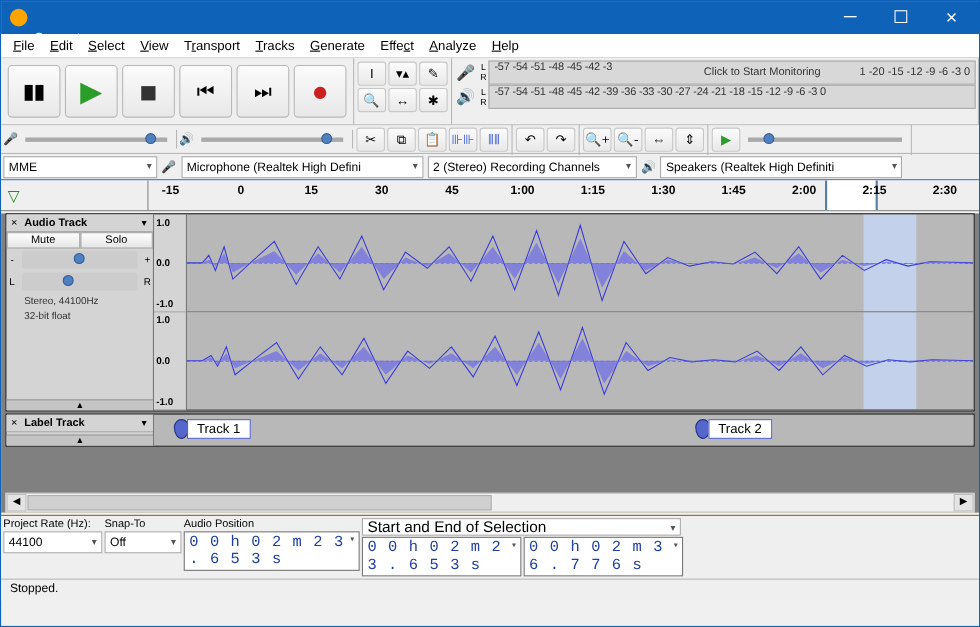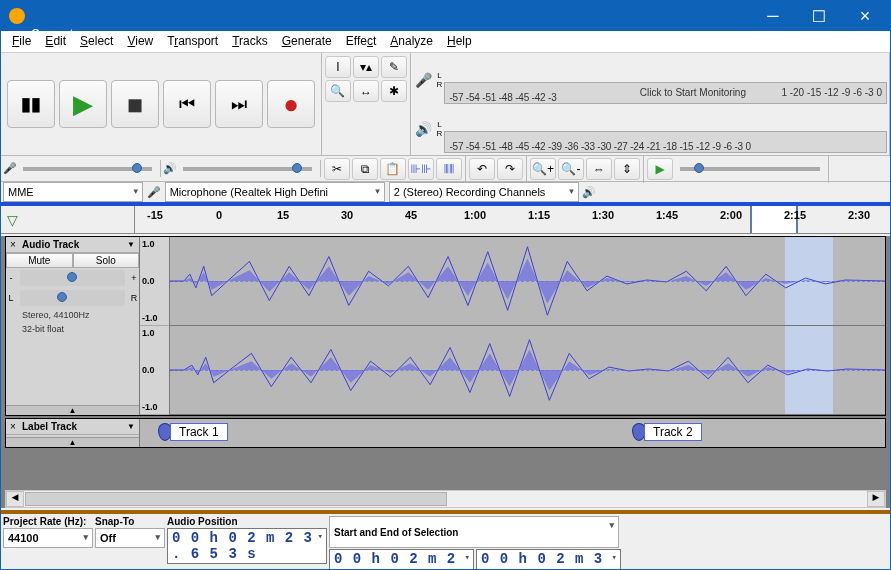--- a/index.html
+++ b/index.html
@@ -10,25 +10,25 @@
 .titlebar .winbtn { width: 46px; height: 30px; display: flex; align-items: center; justify-content: center; font-size: 16px; }
 .titlebar .close { font-size: 18px; }
 .menubar { background: #fff; border-bottom: 1px solid #cfcfcf; height: 22px; display: flex; align-items: stretch; padding: 0 4px; font-size: 12px; }
 .menubar .menu { padding: 3px 7px; }
 .menubar .menu u { text-decoration: underline; }
 .toolrow { display: flex; background: #efefef; border-bottom: 1px solid #b8b8b8; }
 .toolrow2 { display: flex; background: #efefef; border-bottom: 1px solid #b8b8b8; height: 26px; align-items: center; }
 .section { border-right: 1px solid #b8b8b8; display: flex; align-items: center; padding: 2px; }
 .tbtn { width: 48px; height: 48px; background: linear-gradient(#fbfbfb,#e8e8e8); border: 1px solid #b8b8b8; border-radius: 4px; margin: 2px; display: flex; align-items: center; justify-content: center; font-size: 18px; }
 .tbtn-sm { width: 26px; height: 22px; background: linear-gradient(#fbfbfb,#e8e8e8); border: 1px solid #c8c8c8; border-radius: 3px; margin: 1px; display: flex; align-items: center; justify-content: center; font-size: 12px; }
-.meter { background: #d8d8d8; border: 1px solid #aaa; height: 22px; flex: 1; position: relative; font-size: 10px; color: #333; display: flex; align-items: flex-end; padding-left: 4px; overflow: hidden; margin-top: 27px; }
+.meter { background: #d8d8d8; border: 1px solid #aaa; height: 22px; flex: 1; position: relative; font-size: 10px; color: #333; display: flex; align-items: flex-start; padding-left: 4px; overflow: hidden; }
 .meter .ticks { font-family: Arial; letter-spacing: -0.2px; }
 .meter .clicktext { position: absolute; right: 140px; top: 4px; font-size: 10px; padding-left: 18px; }
 .lr { font-size: 8px; line-height: 9px; text-align: center; width: 10px; }
-.devrow { display: flex; background: #efefef; border-bottom: 4px solid #1d4ed8; height: 24px; align-items: center; padding: 2px; gap: 4px; }
+.devrow { display: flex; background: #efefef; border-bottom: 1px solid #1d4ed8; height: 24px; align-items: center; padding: 2px; gap: 4px; }
 .select { background: #fff; border: 1px solid #aaa; height: 20px; font-size: 11px; padding: 0 18px 0 4px; display: flex; align-items: center; position: relative; }
 .select::after { content: "▾"; position: absolute; right: 4px; top: 3px; font-size: 9px; color: #555; }
 .ruler { height: 28px; background: #efefef; border-bottom: 1px solid #888; display: flex; position: relative; }
 .ruler .left { width: 134px; border-right: 1px solid #888; display: flex; align-items: center; padding-left: 6px; }
 .ruler .arrow { color: #228b22; font-size: 14px; }
 .ruler .ticks { flex: 1; position: relative; font-size: 11px; }
 .ruler .tick { position: absolute; top: 3px; transform: translateX(-50%); font-weight: bold; }
 .ruler .sel { position: absolute; top: 0; bottom: 0; background: #fff; border-left: 2px solid #5a7fa0; border-right: 2px solid #5a7fa0; }
 .trkarea { background: #808080; }
 .track { display: flex; border: 1px solid #000; margin: 2px 4px; background: #b8b8b8; }
@@ -52,21 +52,21 @@
 .wave .mid { position: absolute; top: 50%; left: 0; right: 0; border-top: 1px dashed #7788cc; }
 .wave .sel { position: absolute; top: 0; bottom: 0; background: rgba(200,220,255,0.7); }
 .wave svg { position: absolute; top: 0; left: 0; width: 100%; height: 100%; }
 .labels { flex: 1; background: #b8b8b8; position: relative; }
 .labels .lbl { position: absolute; top: 4px; display: flex; align-items: center; }
 .labels .pin { width: 14px; height: 18px; background: #5566cc; border-radius: 50% 50% 50% 50% / 40% 40% 60% 60%; border: 1px solid #223388; }
 .labels .box { background: #fff; border: 1px solid #5566cc; padding: 1px 8px; font-size: 12px; margin-left: -2px; }
 .hscroll { height: 18px; background: #efefef; margin: 0 4px 2px 4px; border: 1px solid #c8c8c8; display: flex; }
 .hscroll .arrow { width: 18px; text-align: center; background: #e4e4e4; border: 1px solid #c0c0c0; font-size: 9px; }
 .hscroll .thumb { background: #d0d0d0; border: 1px solid #b0b0b0; margin: 1px; flex: 1; max-width: 70%; }
-.selbar { background: #efefef; border-top: 4px solid #a16207; min-height: 45px; display: flex; gap: 2px; padding: 2px; font-size: 11px; font-weight: bold; }
+.selbar { background: #efefef; border-top: 1px solid #a16207; min-height: 45px; display: flex; gap: 2px; padding: 2px; font-size: 11px; }
 .selbar .col { display: flex; flex-direction: column; gap: 1px; }
 .selbar label { font-size: 10px; }
 .timebox { background: #fff; border: 1px solid #777; font-family: "Courier New", monospace; font-size: 14px; padding: 1px 4px; color: #2040a0; letter-spacing: 1px; position: relative; }
 .timebox::after { content: "▾"; position: absolute; right: 2px; top: 2px; font-size: 9px; color: #555; }
 .status { background: #efefef; border-top: 1px solid #b8b8b8; height: 20px; padding: 2px 8px; font-size: 11px; }
 .ticon { font-family: Arial; }
 </style>
 </head>
 <body>
 
@@ -171,20 +171,21 @@
       </div>
   </div>
 </div>
 
 <div class="devrow">
   <div class="select" style="width:140px">MME</div>
   <span class="ticon">🎤</span>
   <div class="select" style="width:220px">Microphone (Realtek High Defini</div>
   <div class="select" style="width:190px">2 (Stereo) Recording Channels</div>
   <span class="ticon">🔊</span>
+  <div class="select" style="width:220px">Speakers (Realtek High Definiti</div>
 </div>
 
 <div class="ruler">
   <div class="left">
       <span class="arrow">▽</span>
     </div>
   <div class="ticks">
     <div class="sel" style="left:615px;width:48px"></div>
     <div class="tick" style="left:20px">-15</div>
     <div class="tick" style="left:84px">0</div>
@@ -302,21 +303,21 @@
   </div>
   <div class="col">
     <label>Snap-To</label>
     <div class="select" style="width:70px">Off</div>
   </div>
   <div class="col">
     <label>Audio Position</label>
     <div class="timebox" style="width:160px">0 0 h 0 2 m 2 3 . 6 5 3 s</div>
   </div>
   <div class="col">
-    <div class="select" style="width:290px;height:32px;font-size:10px">Start and End of Selection</div>
+    <div class="select" style="width:290px;height:16px;font-size:14px">Start and End of Selection</div>
     <div style="display:flex;gap:2px">
       <div class="timebox" style="width:145px">0 0 h 0 2 m 2 3 . 6 5 3 s</div>
       <div class="timebox" style="width:145px">0 0 h 0 2 m 3 6 . 7 7 6 s</div>
     </div>
   </div>
 </div>
 
 <div class="status">Stopped.</div>
 
 </body></html>

